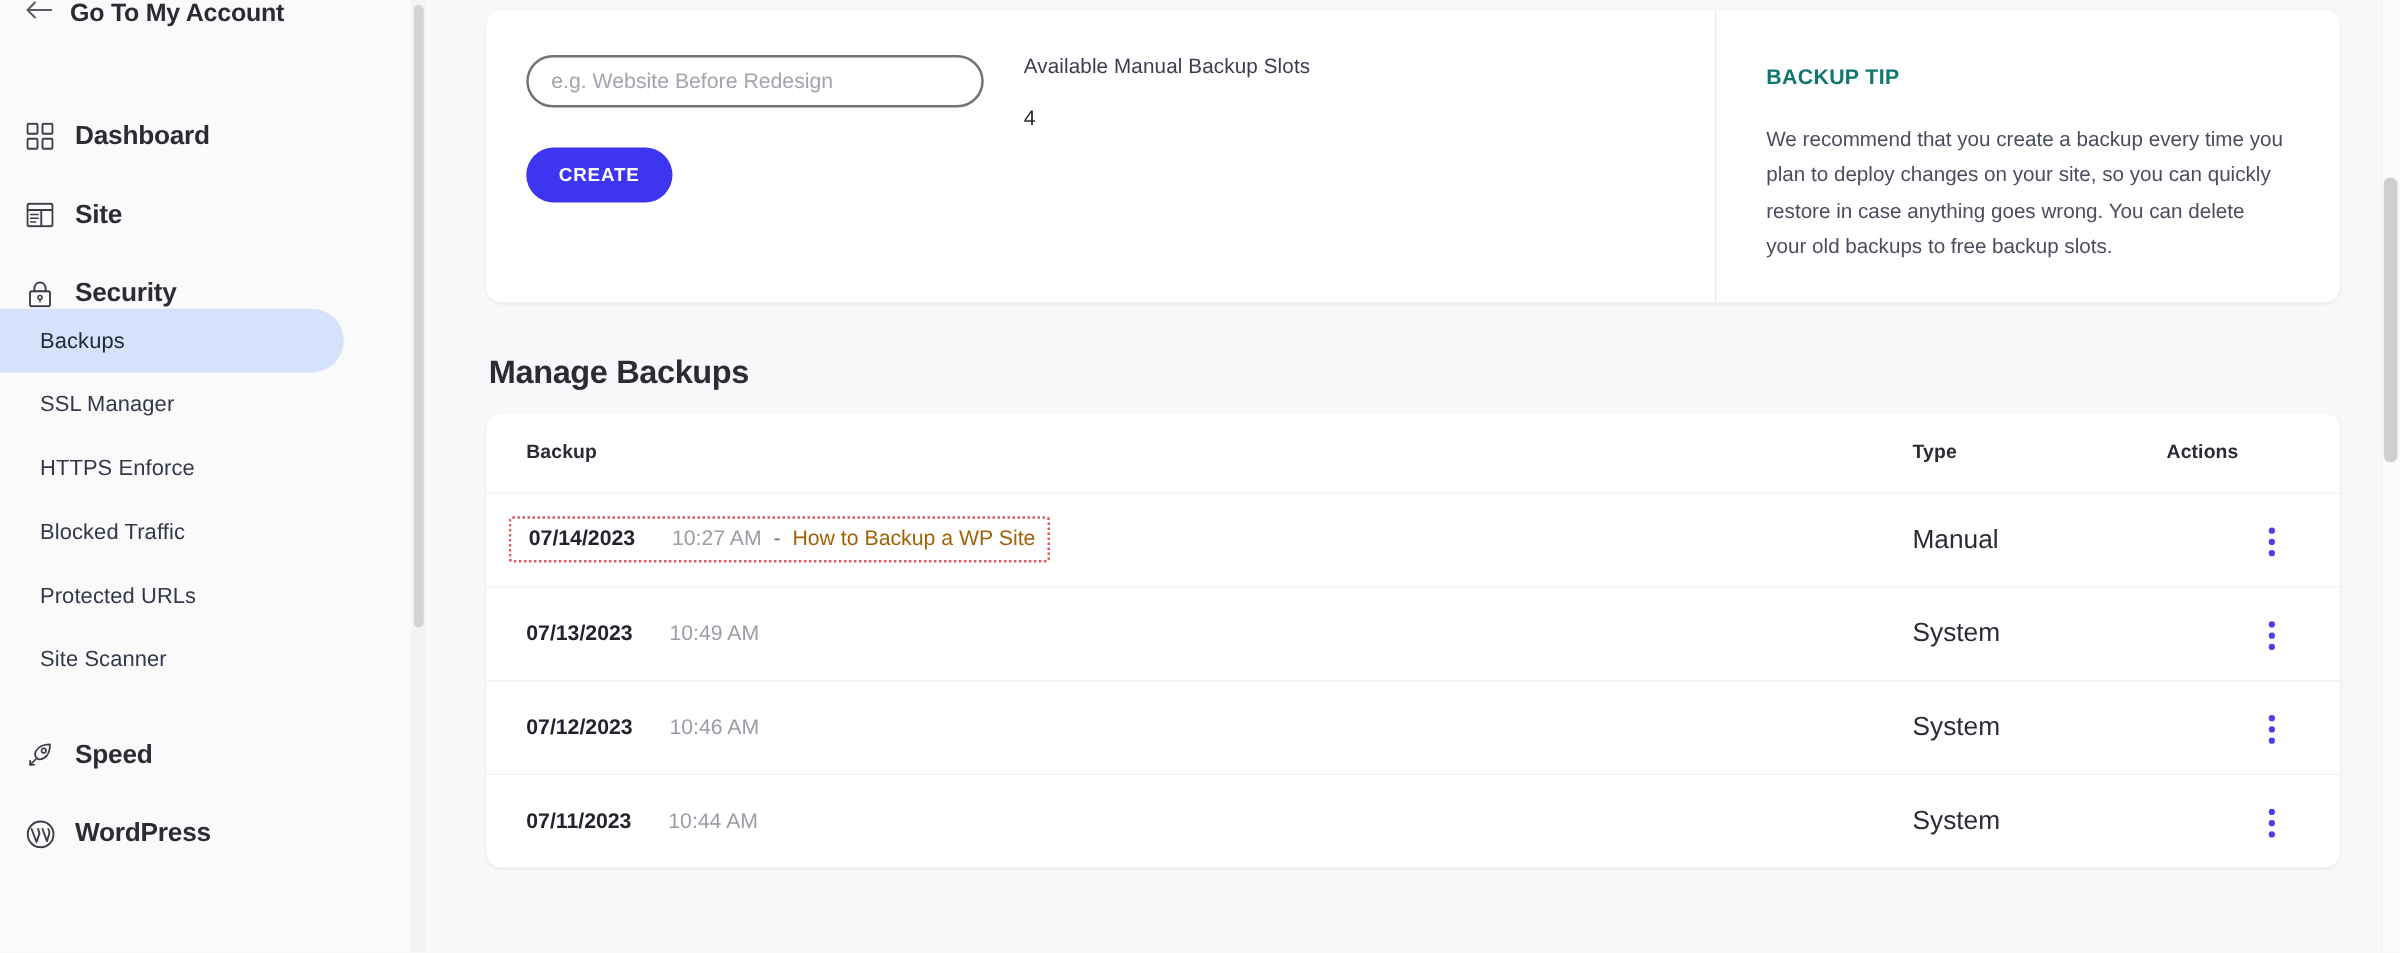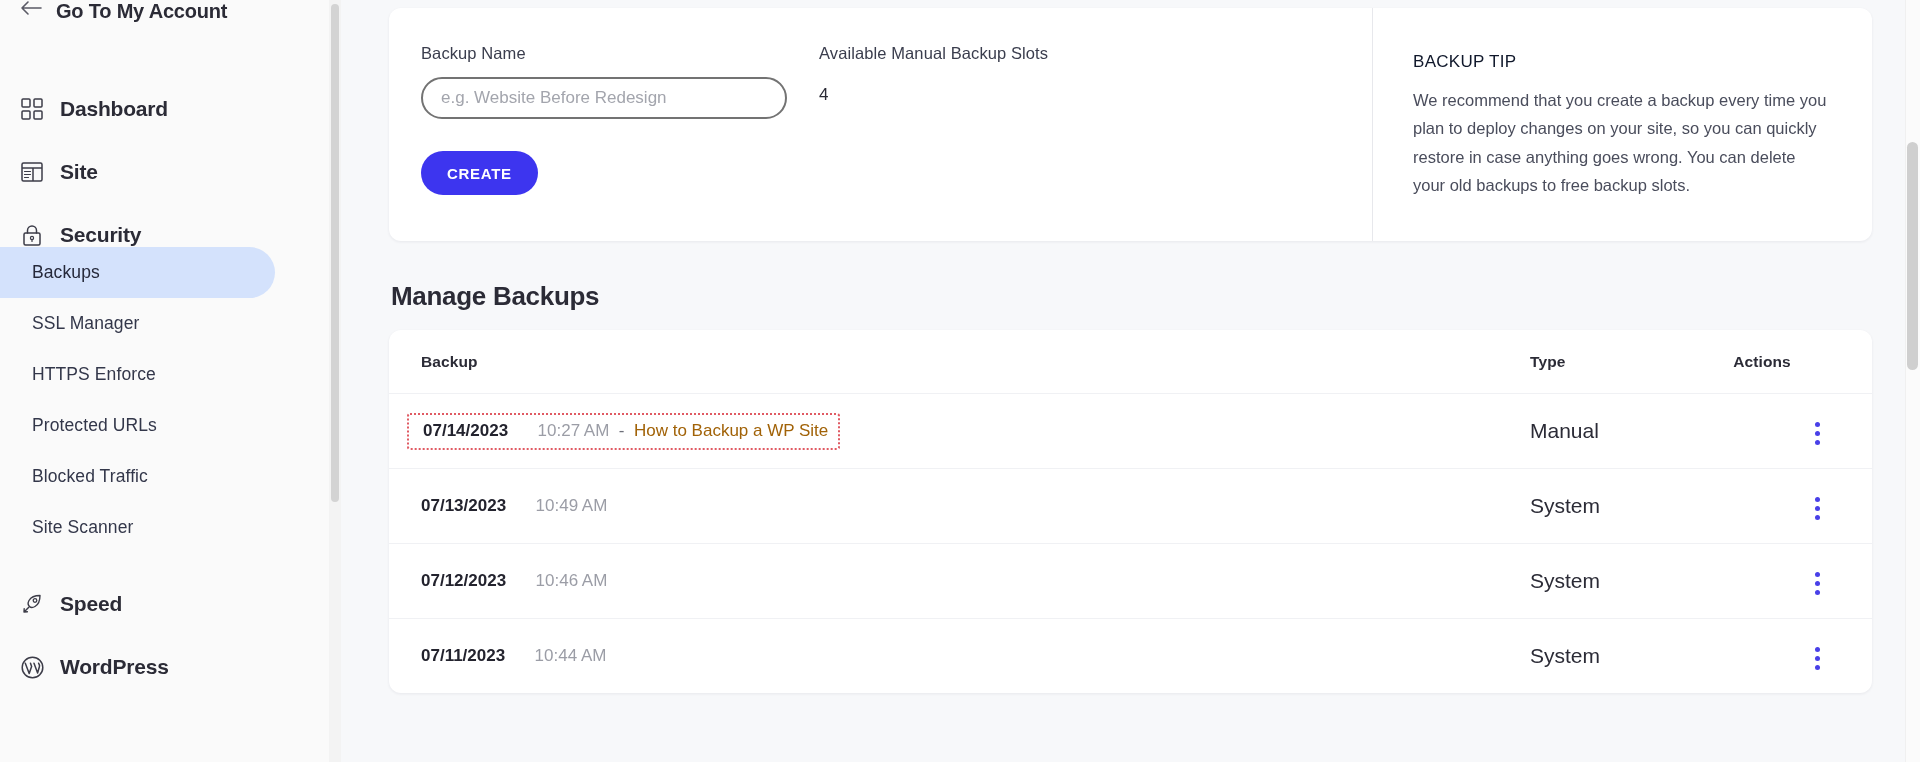--- a/index.html
+++ b/index.html
@@ -108,22 +108,22 @@
   .slots-col { padding-left: 0; }
   .slots-label { font-size: 16.5px; color: #3a3d4d; margin-bottom: 22px; letter-spacing: 0.1px; }
   .slots-value { font-size: 17px; color: #2b2b36; }
 
   .card-right {
     width: 500px; flex: 0 0 500px;
     border-left: 1px solid #e7e8ec;
     padding: 44px 40px 30px 40px;
   }
   .tip-title {
-    font-size: 17px; font-weight: normal; color: #0f172a;
-    letter-spacing: 0.3px; margin-bottom: 14px;
+    font-size: 17px; font-weight: bold; color: #0f766e;
+    letter-spacing: 0.3px; margin-bottom: 26px;
   }
   .tip-body {
     font-size: 16.5px; color: #4a4d5c; line-height: 1.72;
   }
 
   .section-title {
     font-size: 26px; font-weight: bold; color: #2b2b36;
     margin: 40px 0 18px 2px; letter-spacing: -0.3px;
   }
 
@@ -237,24 +237,24 @@
       <div class="sb-sub active">
         <span>Backups</span>
       </div>
       <div class="sb-sub">
         <span>SSL Manager</span>
       </div>
       <div class="sb-sub">
         <span>HTTPS Enforce</span>
       </div>
       <div class="sb-sub">
+        <span>Blocked Traffic</span>
+      </div>
+      <div class="sb-sub">
         <span>Protected URLs</span>
-      </div>
-      <div class="sb-sub">
-        <span>Blocked Traffic</span>
       </div>
       <div class="sb-sub">
         <span>Site Scanner</span>
       </div>
 
       <div class="sb-group">
         <span class="ico">
           <svg width="22" height="22" viewBox="0 0 22 22" fill="none">
             <path d="M8.5 13.5C7 12 6.5 10 8 7.5C10 4 14 2.5 19 2.5C19 7.5 17.5 11.5 14 13.5C11.5 15 9.5 14.5 8.5 13.5Z" stroke="#3c3c48" stroke-width="1.4" stroke-linejoin="round"></path>
             <circle cx="14" cy="7.5" r="1.8" stroke="#3c3c48" stroke-width="1.3"></circle>
@@ -279,21 +279,20 @@
     <div class="sb-track">
       <div class="sb-thumb"></div>
     </div>
   </nav>
 
   <main class="main">
 
     <section class="card">
       <div class="card-left">
         <div class="field-col">
-          <div class="field-label">Backup Name</div>
           <input class="txt-input" type="text" placeholder="e.g. Website Before Redesign" style="">
           <div>
             <button class="btn-create">CREATE</button>
           </div>
         </div>
         <div class="slots-col">
           <div class="slots-label">Available Manual Backup Slots</div>
           <div class="slots-value">4</div>
         </div>
       </div>

